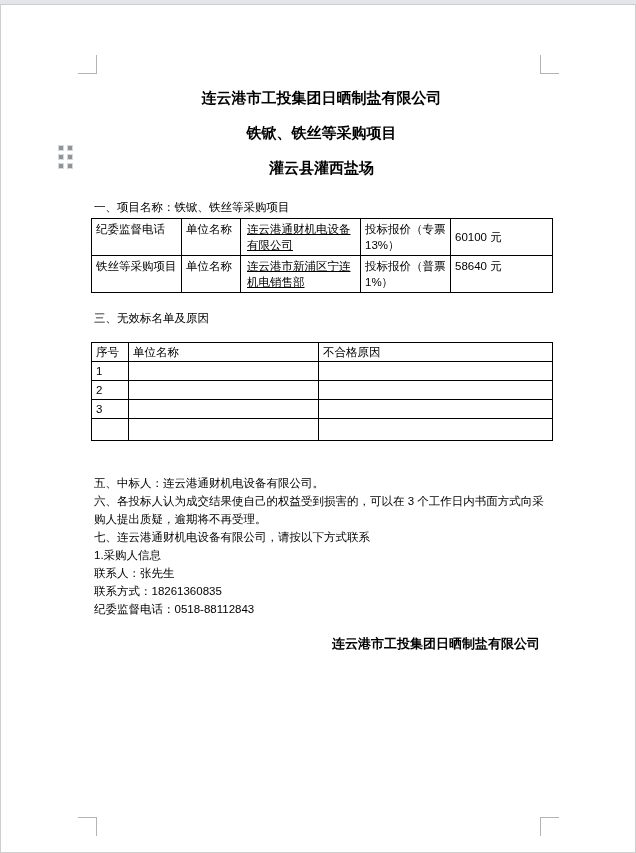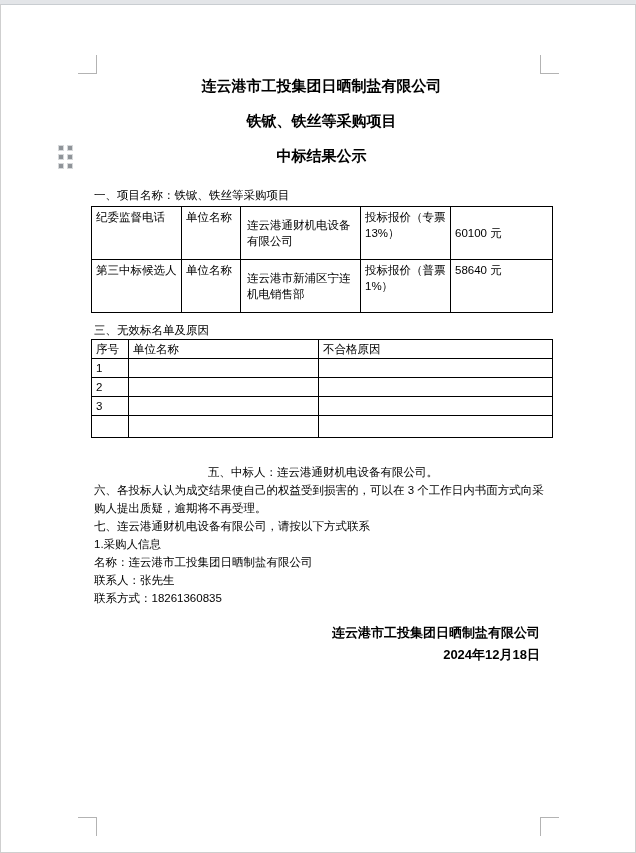--- a/index.html
+++ b/index.html
@@ -19,38 +19,38 @@
   .crop{position:absolute;width:18px;height:18px;}
   .crop.tl{left:78px;top:55px;border-right:1px solid #b3b3b3;border-bottom:1px solid #b3b3b3;}
   .crop.tr{left:540px;top:55px;border-left:1px solid #b3b3b3;border-bottom:1px solid #b3b3b3;}
   .crop.bl{left:78px;top:817px;border-right:1px solid #b3b3b3;border-top:1px solid #b3b3b3;}
   .crop.br{left:540px;top:817px;border-left:1px solid #b3b3b3;border-top:1px solid #b3b3b3;}
 
   
   .drag-handle{position:absolute;left:59px;top:146px;display:grid;grid-template-columns:4px 4px;grid-template-rows:4px 4px 4px;gap:5px;cursor:move;}
   .drag-handle span{background:#8f9499;width:4px;height:4px;box-shadow:0 0 0 1px #d7d9db;}
 
-  .content{position:absolute;left:91px;top:0;width:461px;font-size:11.5px;line-height:18px;}
+  .content{position:absolute;left:91px;top:12px;width:461px;font-size:11.5px;line-height:18px;}
 
   .title{font-size:15px;font-weight:bold;text-align:center;line-height:20px;margin:15px 0 0;}
   .title.first{margin-top:76px;}
 
   p{margin:0;padding:0 0 0 3px;}
   .s1{margin-top:20px;}
-  .s3{margin-top:8px;}
-  .s5{margin-top:25px;text-align:center;}
+  .s3{margin-top:16px;}
+  .s5{margin-top:33px;}
   .footer{margin-top:15px;font-size:13px;font-weight:bold;line-height:22px;text-align:right;padding-right:12px;}
 
   table{border-collapse:collapse;table-layout:fixed;width:461px;}
   td,th{border:1px solid #000;font-size:11.5px;font-weight:normal;line-height:16px;padding:2px 4px;text-align:left;vertical-align:top;overflow:hidden;word-break:break-all;}
   .tbl-candidates{margin-top:2px;}
   .tbl-candidates td{height:29px;}
-  .tbl-candidates .company{padding:10px 6px;}
+  .tbl-candidates .company{padding:2px 6px;text-decoration:underline;}
   .tbl-candidates .price-mid{vertical-align:middle;margin-left:35px;}
-  .tbl-invalid{}
+  .tbl-invalid{margin-top:15px;}
   .tbl-invalid td,.tbl-invalid th{height:13px;line-height:14px;}
   .tbl-invalid tr.tall td{height:17px;}
 </style>
 </head>
 <body>
 
 <div class="top-chrome"></div>
 <div class="edge-left"></div>
 <div class="edge-right"></div>
 <div class="edge-bottom"></div>
@@ -66,42 +66,42 @@
   <span></span>
     <span></span>
   <span></span>
     <span></span>
 </div>
 
 <div class="content">
 
   <div class="title first">连云港市工投集团日晒制盐有限公司</div>
   <div class="title">铁锨、铁丝等采购项目</div>
-  <div class="title">中标结果公示</div>
+  <div class="title">灌云县灌西盐场</div>
 
   <p class="s1">一、项目名称：铁锨、铁丝等采购项目</p>
 
   <table class="tbl-candidates">
     <colgroup>
         <col style="width:90px">
         <col style="width:59px">
         <col style="width:120px">
         <col style="width:90px">
         <col style="width:102px">
       </colgroup>
     <tbody>
       <tr>
         <td>纪委监督电话</td>
         <td>单位名称</td>
         <td class="company">连云港通财机电设备有限公司</td>
         <td>投标报价（专票13%）</td>
         <td class="price-mid">60100 元</td>
       </tr>
       <tr>
-        <td>第三中标候选人</td>
+        <td>铁丝等采购项目</td>
         <td>单位名称</td>
         <td class="company">连云港市新浦区宁连机电销售部</td>
         <td>投标报价（普票1%）</td>
         <td>58640 元</td>
       </tr>
     </tbody>
   </table>
 
   <p class="s3">三、无效标名单及原因</p>
 
@@ -137,22 +137,21 @@
         <td></td>
         <td></td>
       </tr>
     </tbody>
   </table>
 
   <p class="s5">五、中标人：连云港通财机电设备有限公司。</p>
   <p>六、各投标人认为成交结果使自己的权益受到损害的，可以在 3 个工作日内书面方式向采购人提出质疑，逾期将不再受理。</p>
   <p>七、连云港通财机电设备有限公司，请按以下方式联系</p>
   <p>1.采购人信息</p>
-  <p>名称：连云港市工投集团日晒制盐有限公司</p>
   <p>联系人：张先生</p>
   <p>联系方式：18261360835</p>
+  <p>纪委监督电话：0518-88112843</p>
 
   <div class="footer">
     <div>连云港市工投集团日晒制盐有限公司</div>
-    <div>2024年12月18日</div>
   </div>
 
 </div>
 
 </body></html>

